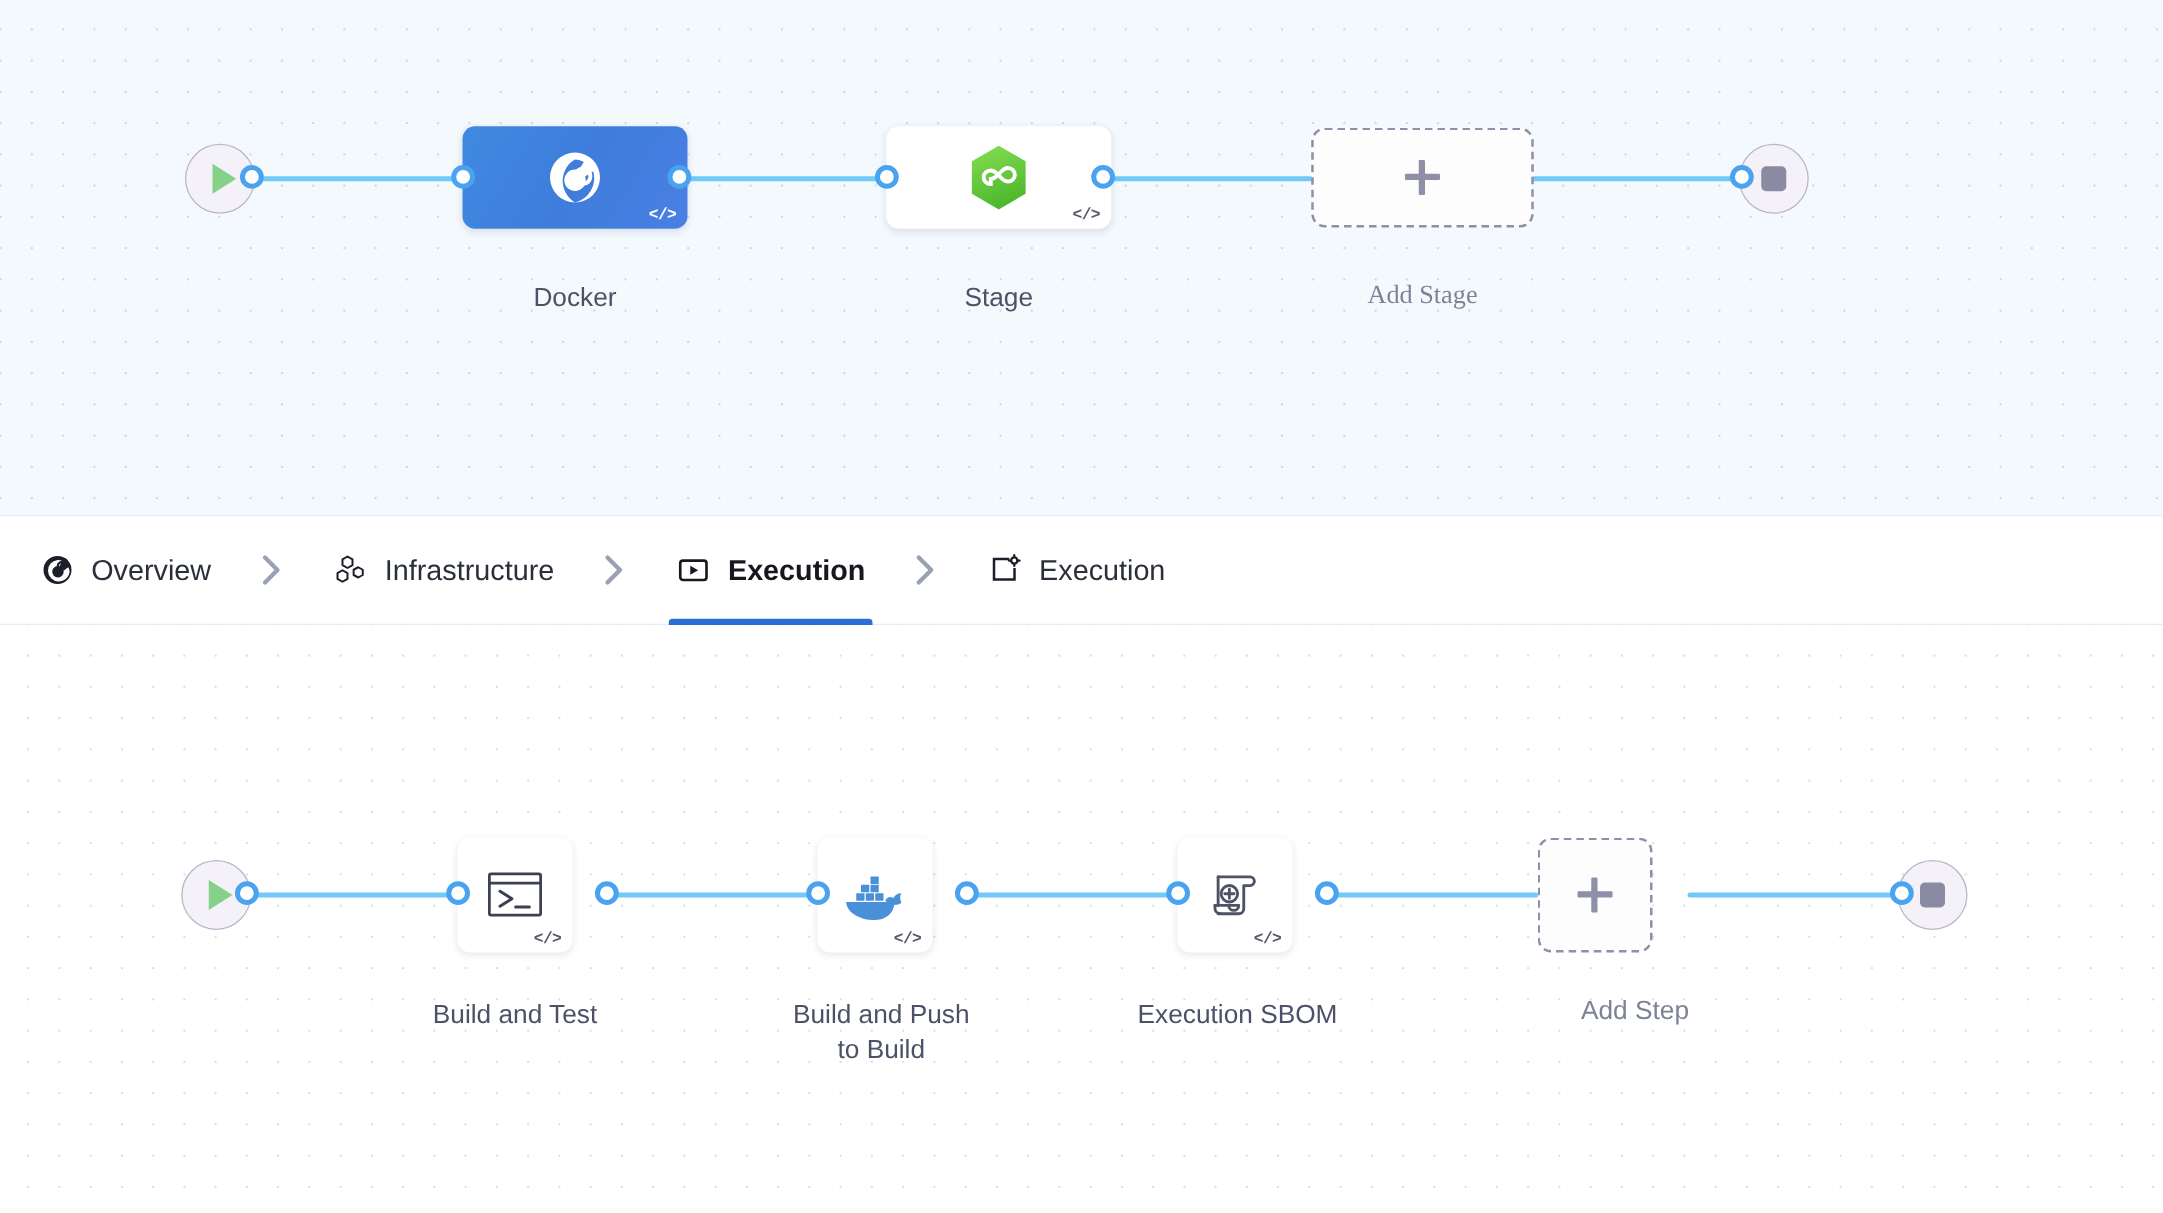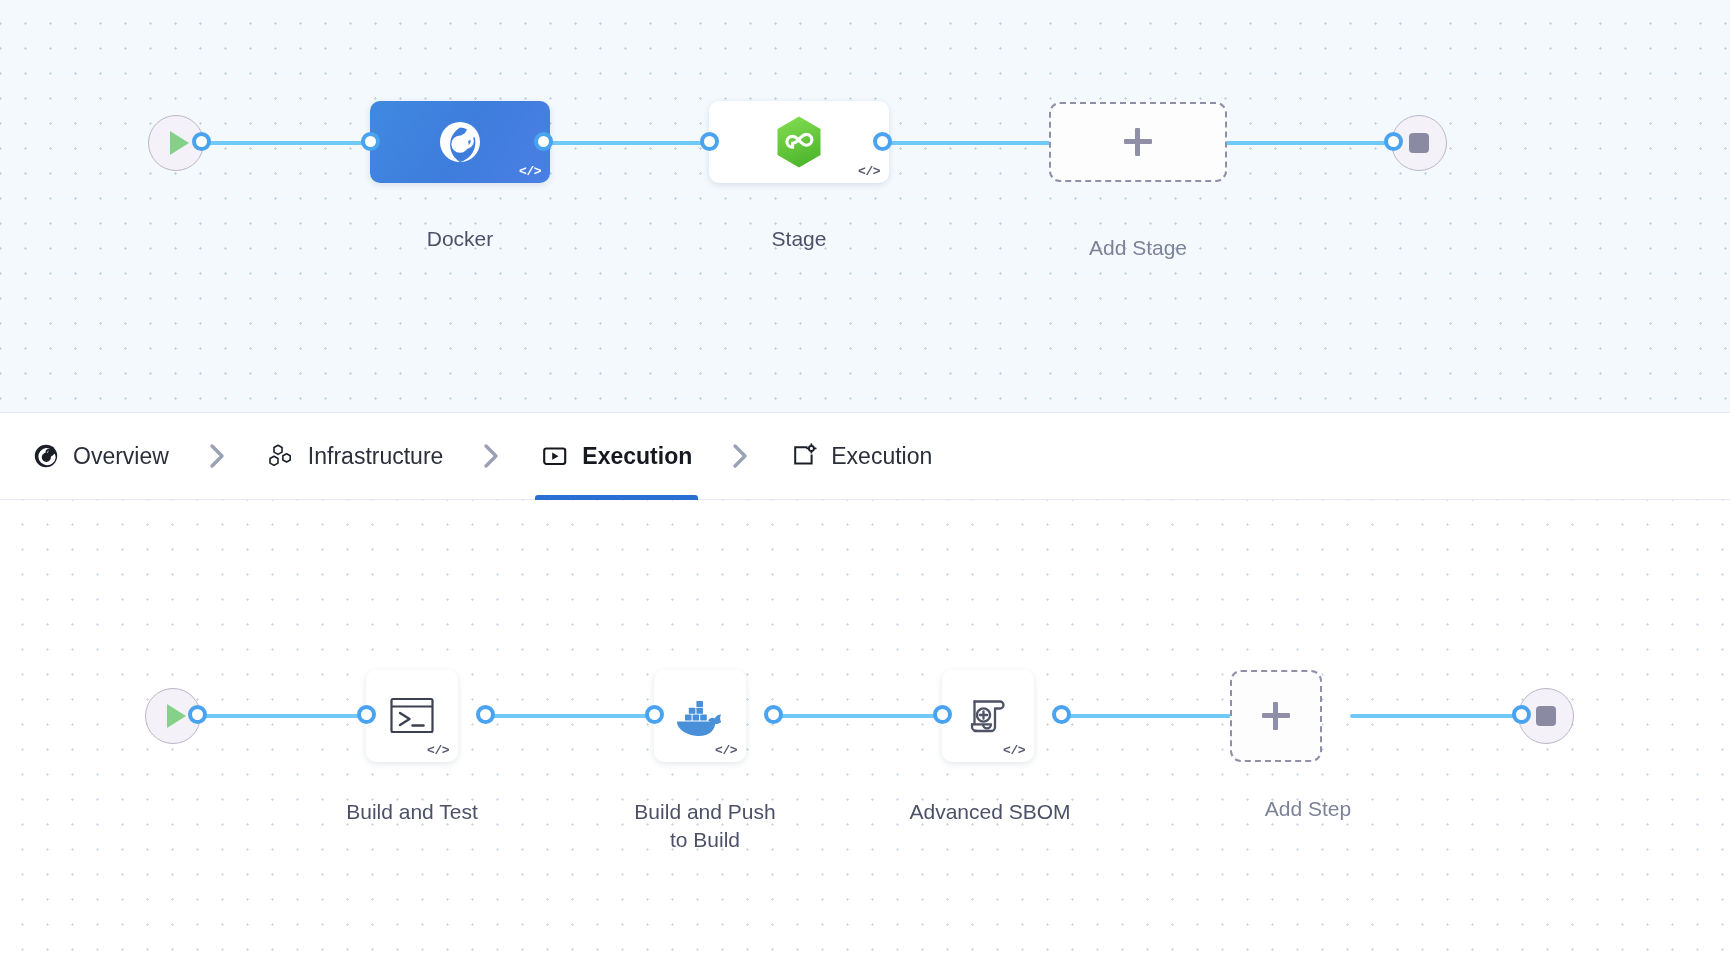--- a/index.html
+++ b/index.html
@@ -238,21 +238,21 @@
       </svg>
     </span>
     <span class="code-badge dark">&lt;/&gt;</span>
   </div>
   <div class="port" style="left:873px; top:132px;"></div>
   <div class="node-label" style="left:709px; top:225px; width:180px;">Stage</div>
 
   <div class="add-node add-stage-box" style="left:1049px; top:102px;">
     <div class="plus-glyph"></div>
   </div>
-  <div class="node-label muted" style="left:1049px; top:234px; width:178px;">Add Stage</div>
+  <div class="node-label muted" style="left:1049px; top:222px; width:178px;font-family:Liberation Serif, serif;">Add Stage</div>
 
   <div class="port" style="left:1384px; top:132px;"></div>
   <div class="terminal" style="left:1391px; top:115px;">
     <div class="stop-sq"></div>
   </div>
 </div>
 
 <div class="tabbar">
 
   <div class="tab">
@@ -384,21 +384,21 @@
           <path d="M8 30.3h19a4 4 0 0 1-4 4 4 4 0 0 1-4-4"></path>
           <path d="M8 30.3v2.4a4 4 0 0 0 4 4"></path>
           <circle cx="19.5" cy="21" r="6.6"></circle>
           <path d="M19.5 17.3v7.4M15.8 21h7.4"></path>
         </g>
       </svg>
     </span>
     <span class="code-badge dark">&lt;/&gt;</span>
   </div>
   <div class="port" style="left:1052px; top:205px;"></div>
-  <div class="node-label" style="left:885px; top:298px; width:210px;">Advanced SBOM</div>
+  <div class="node-label" style="left:885px; top:298px; width:210px;">Execution SBOM</div>
 
   <div class="add-node add-step-box" style="left:1230px; top:170px;">
     <div class="plus-glyph"></div>
   </div>
   <div class="node-label muted" style="left:1208px; top:295px; width:200px;">Add Step</div>
 
   <div class="port" style="left:1512px; top:205px;"></div>
   <div class="terminal" style="left:1518px; top:188px;">
     <div class="stop-sq"></div>
   </div>

